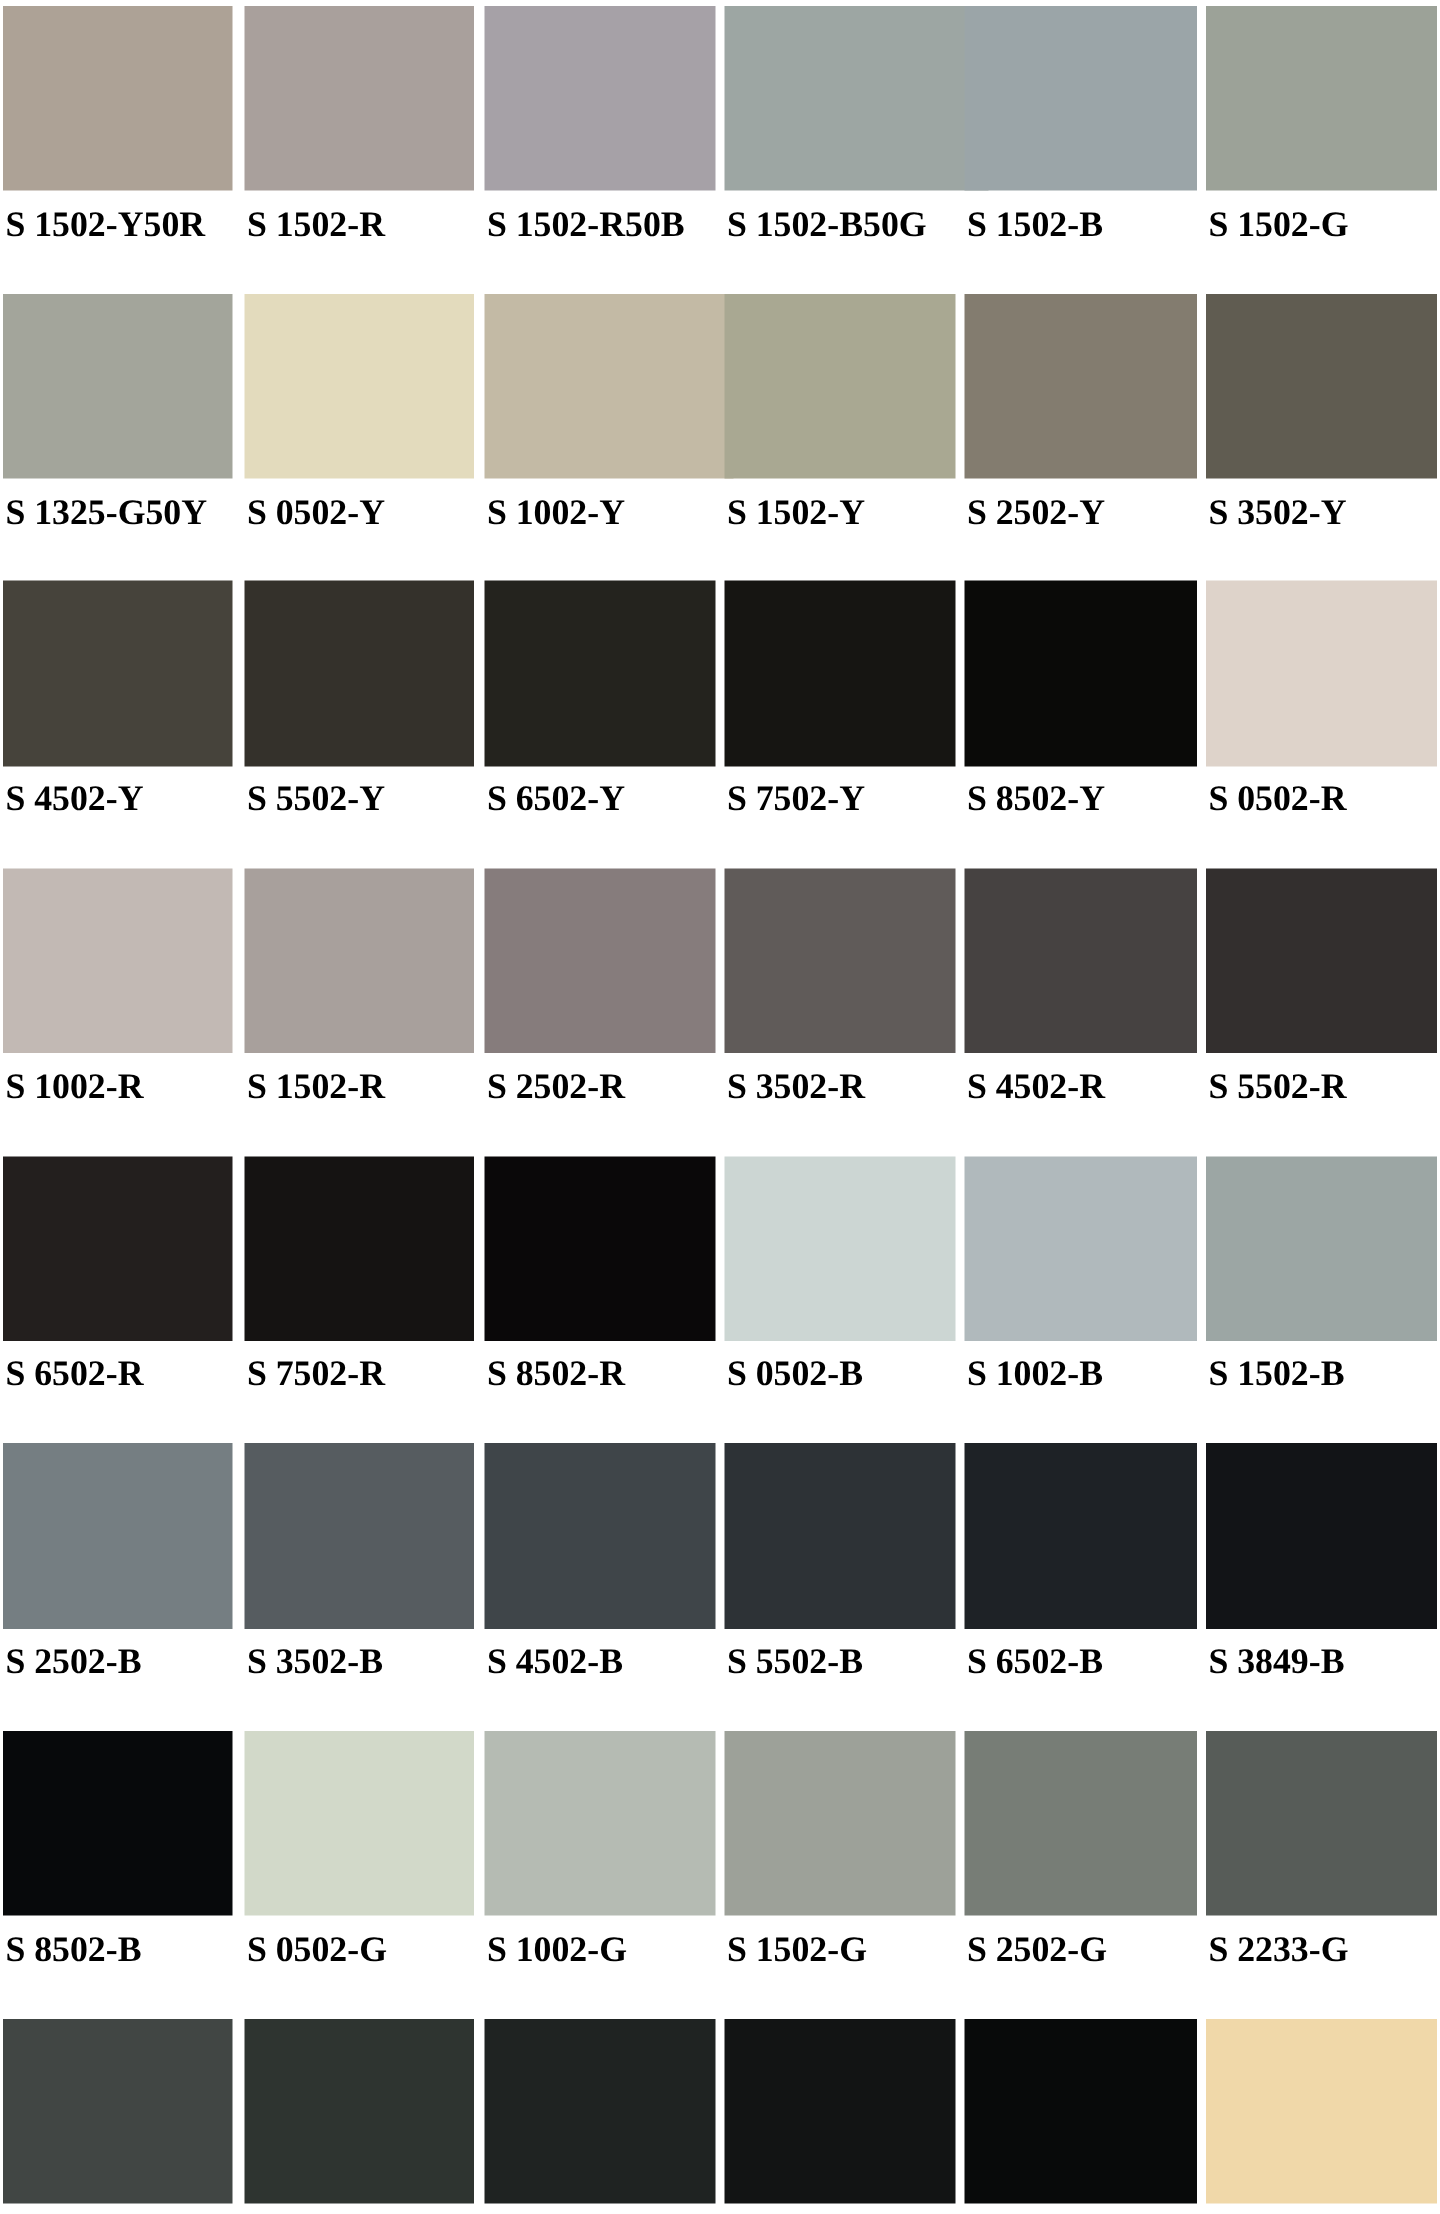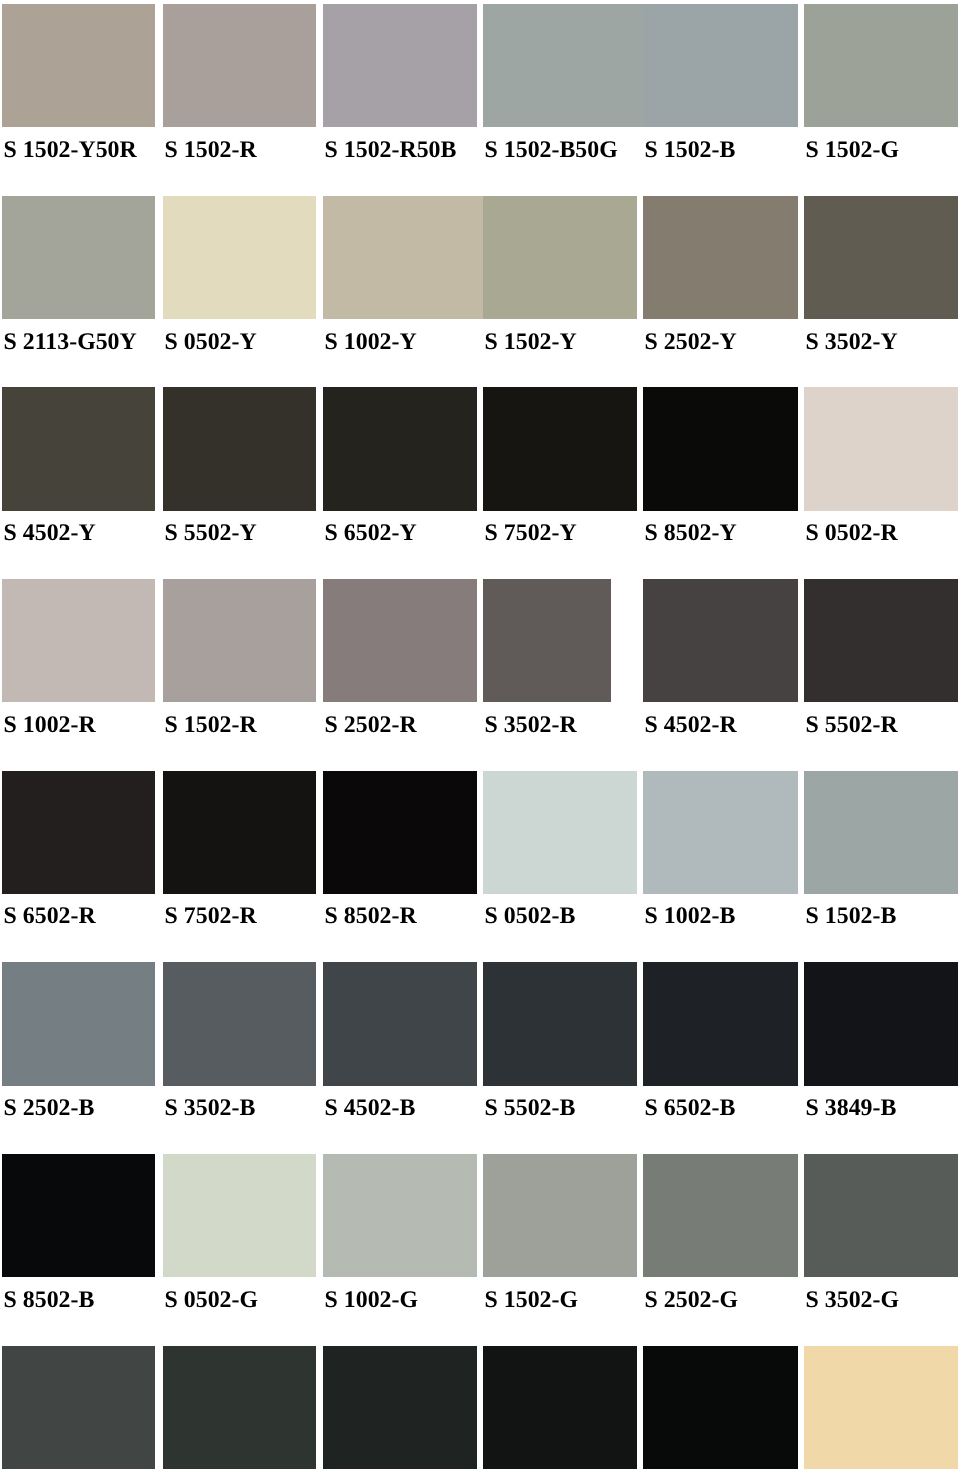--- a/index.html
+++ b/index.html
@@ -38,21 +38,21 @@
       <div class="lbl">S 1502-B</div>
     </div>
     <div class="cell" style="left:804px;width:154px">
       <div class="chip" style="background: rgb(156, 162, 152);"></div>
       <div class="lbl">S 1502-G</div>
     </div>
   </div>
   <div class="swatch-row" style="top:195.63px">
     <div class="cell" style="left:2px;width:153px">
       <div class="chip" style="background: rgb(163, 165, 155);"></div>
-      <div class="lbl">S 2113-G50Y</div>
+      <div class="lbl">S 1325-G50Y</div>
     </div>
     <div class="cell" style="left:163px;width:153px">
       <div class="chip" style="background: rgb(227, 219, 189);"></div>
       <div class="lbl">S 0502-Y</div>
     </div>
     <div class="cell" style="left:323px;width:166px">
       <div class="chip" style="background: rgb(195, 186, 165);"></div>
       <div class="lbl">S 1002-Y</div>
     </div>
     <div class="cell" style="left:483px;width:154px">
@@ -100,21 +100,21 @@
       <div class="lbl">S 1002-R</div>
     </div>
     <div class="cell" style="left:163px;width:153px">
       <div class="chip" style="background: rgb(168, 160, 156);"></div>
       <div class="lbl">S 1502-R</div>
     </div>
     <div class="cell" style="left:323px;width:154px">
       <div class="chip" style="background: rgb(134, 124, 124);"></div>
       <div class="lbl">S 2502-R</div>
     </div>
-    <div class="cell" style="left:483px;width:128px">
+    <div class="cell" style="left:483px;width:154px">
       <div class="chip" style="background: rgb(96, 91, 89);"></div>
       <div class="lbl">S 3502-R</div>
     </div>
     <div class="cell" style="left:643px;width:155px">
       <div class="chip" style="background: rgb(70, 66, 65);"></div>
       <div class="lbl">S 4502-R</div>
     </div>
     <div class="cell" style="left:804px;width:154px">
       <div class="chip" style="background: rgb(51, 47, 46);"></div>
       <div class="lbl">S 5502-R</div>
@@ -188,21 +188,21 @@
     <div class="cell" style="left:483px;width:154px">
       <div class="chip" style="background: rgb(157, 161, 153);"></div>
       <div class="lbl">S 1502-G</div>
     </div>
     <div class="cell" style="left:643px;width:155px">
       <div class="chip" style="background: rgb(119, 125, 118);"></div>
       <div class="lbl">S 2502-G</div>
     </div>
     <div class="cell" style="left:804px;width:154px">
       <div class="chip" style="background: rgb(87, 92, 88);"></div>
-      <div class="lbl">S 3502-G</div>
+      <div class="lbl">S 2233-G</div>
     </div>
   </div>
   <div class="swatch-row" style="top:1345.57px">
     <div class="cell" style="left:2px;width:153px">
       <div class="chip" style="background: rgb(65, 70, 68);"></div>
       <div class="lbl"></div>
     </div>
     <div class="cell" style="left:163px;width:153px">
       <div class="chip" style="background: rgb(46, 52, 48);"></div>
       <div class="lbl"></div>

